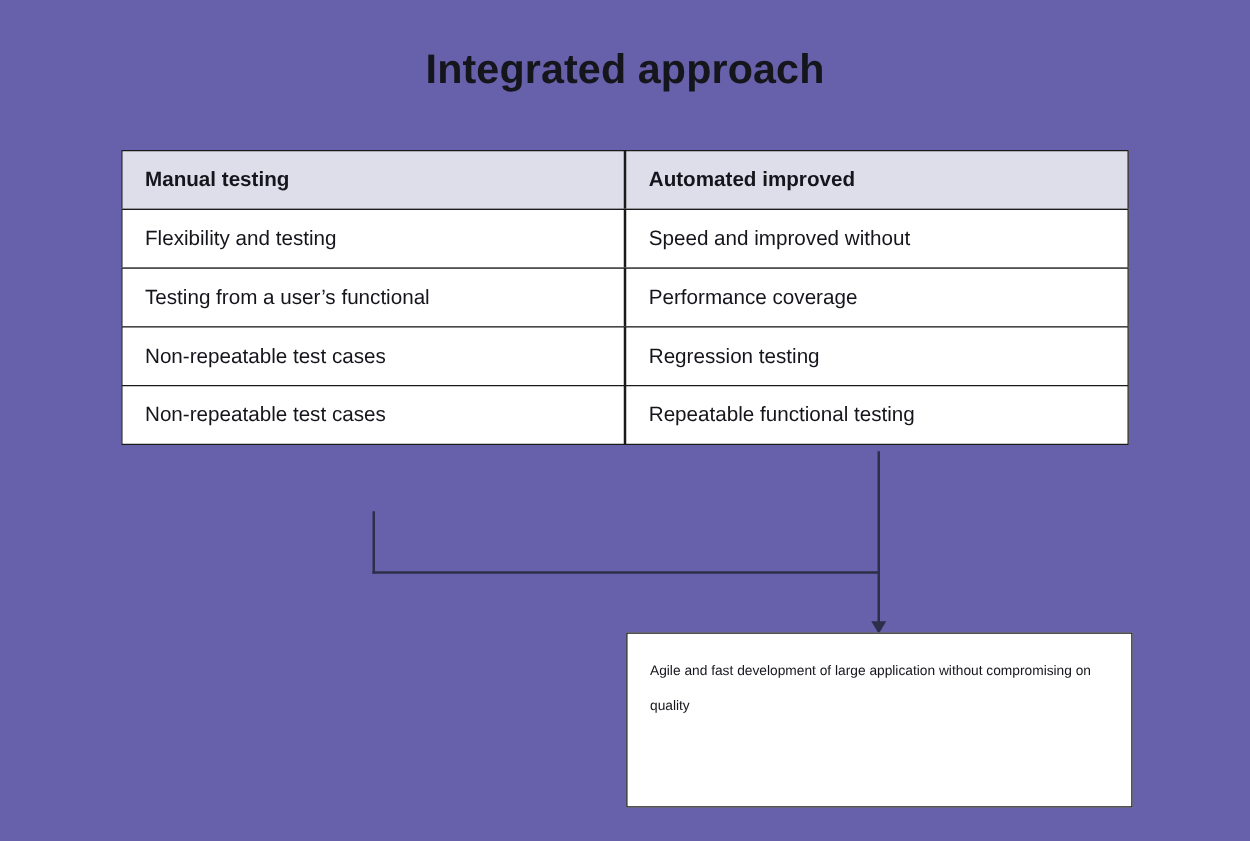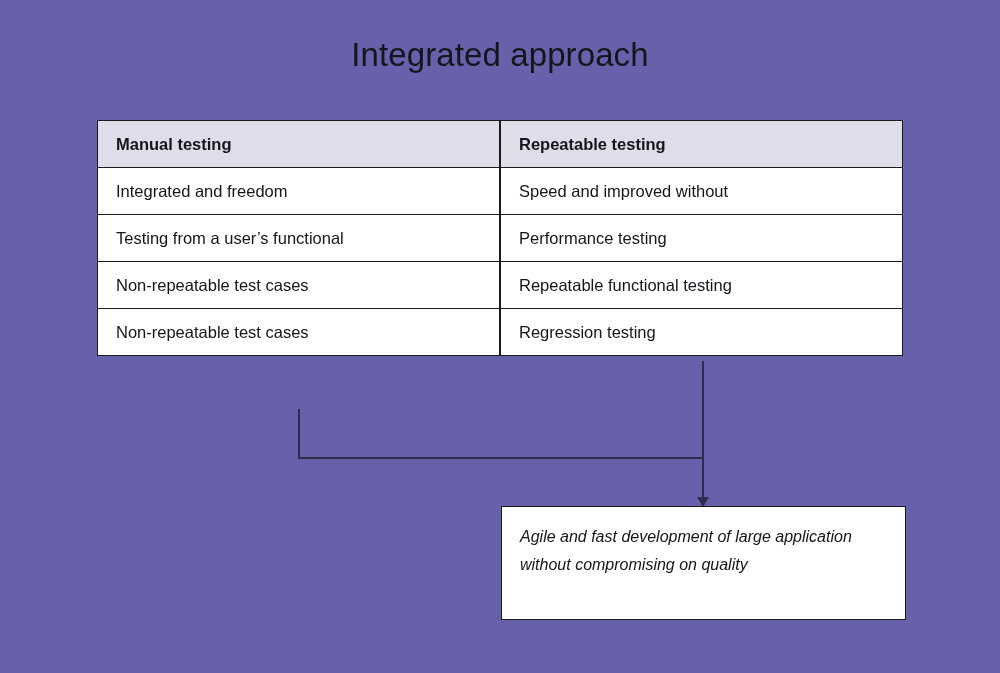--- a/index.html
+++ b/index.html
@@ -20,21 +20,21 @@
   }
 
   
   #page-title {
     position: absolute;
     left: 0;
     top: 36px;
     width: 1000px;
     text-align: center;
     font-size: 33px;
-    font-weight: normal;
+    font-weight: bold;
     color: #15151c;
     letter-spacing: 0.1px;
   }
 
   
   #comparison-table {
     position: absolute;
     left: 97px;
     top: 120px;
     width: 806px;
@@ -109,54 +109,53 @@
     border-right: 6px solid transparent;
     border-top: 10px solid #2e2e4a;
   }
 
   
   #result-box {
     position: absolute;
     left: 501px;
     top: 506px;
     width: 405px;
-    height: 114px;
+    height: 140px;
     box-sizing: border-box;
     border: 1px solid #1a1a1a;
     background: #ffffff;
     color: #15151c;
-    font-size: 16px;
+    font-size: 11px;
     line-height: 28px;
     padding: 16px 24px 0 18px;
-    font-style: italic;
   }
 </style>
 </head>
 <body>
 
 <div id="canvas">
 
   <div id="page-title">Integrated approach</div>
 
   <div id="comparison-table">
 
     <div class="col" id="col-manual">
       <div class="cell header">Manual testing</div>
-      <div class="cell">Integrated and freedom</div>
+      <div class="cell">Flexibility and testing</div>
       <div class="cell">Testing from a user’s functional</div>
       <div class="cell">Non-repeatable test cases</div>
       <div class="cell">Non-repeatable test cases</div>
     </div>
 
     <div class="col" id="col-automated">
-      <div class="cell header">Repeatable testing</div>
+      <div class="cell header">Automated improved</div>
       <div class="cell">Speed and improved without</div>
-      <div class="cell">Performance testing</div>
+      <div class="cell">Performance coverage</div>
+      <div class="cell">Regression testing</div>
       <div class="cell">Repeatable functional testing</div>
-      <div class="cell">Regression testing</div>
     </div>
 
   </div>
 
   <div class="line" id="line-left-down"></div>
   <div class="line" id="line-horizontal"></div>
   <div class="line" id="line-right-down"></div>
   <div id="arrow-head"></div>
 
   <div id="result-box">Agile and fast development of large application without compromising on quality</div>

